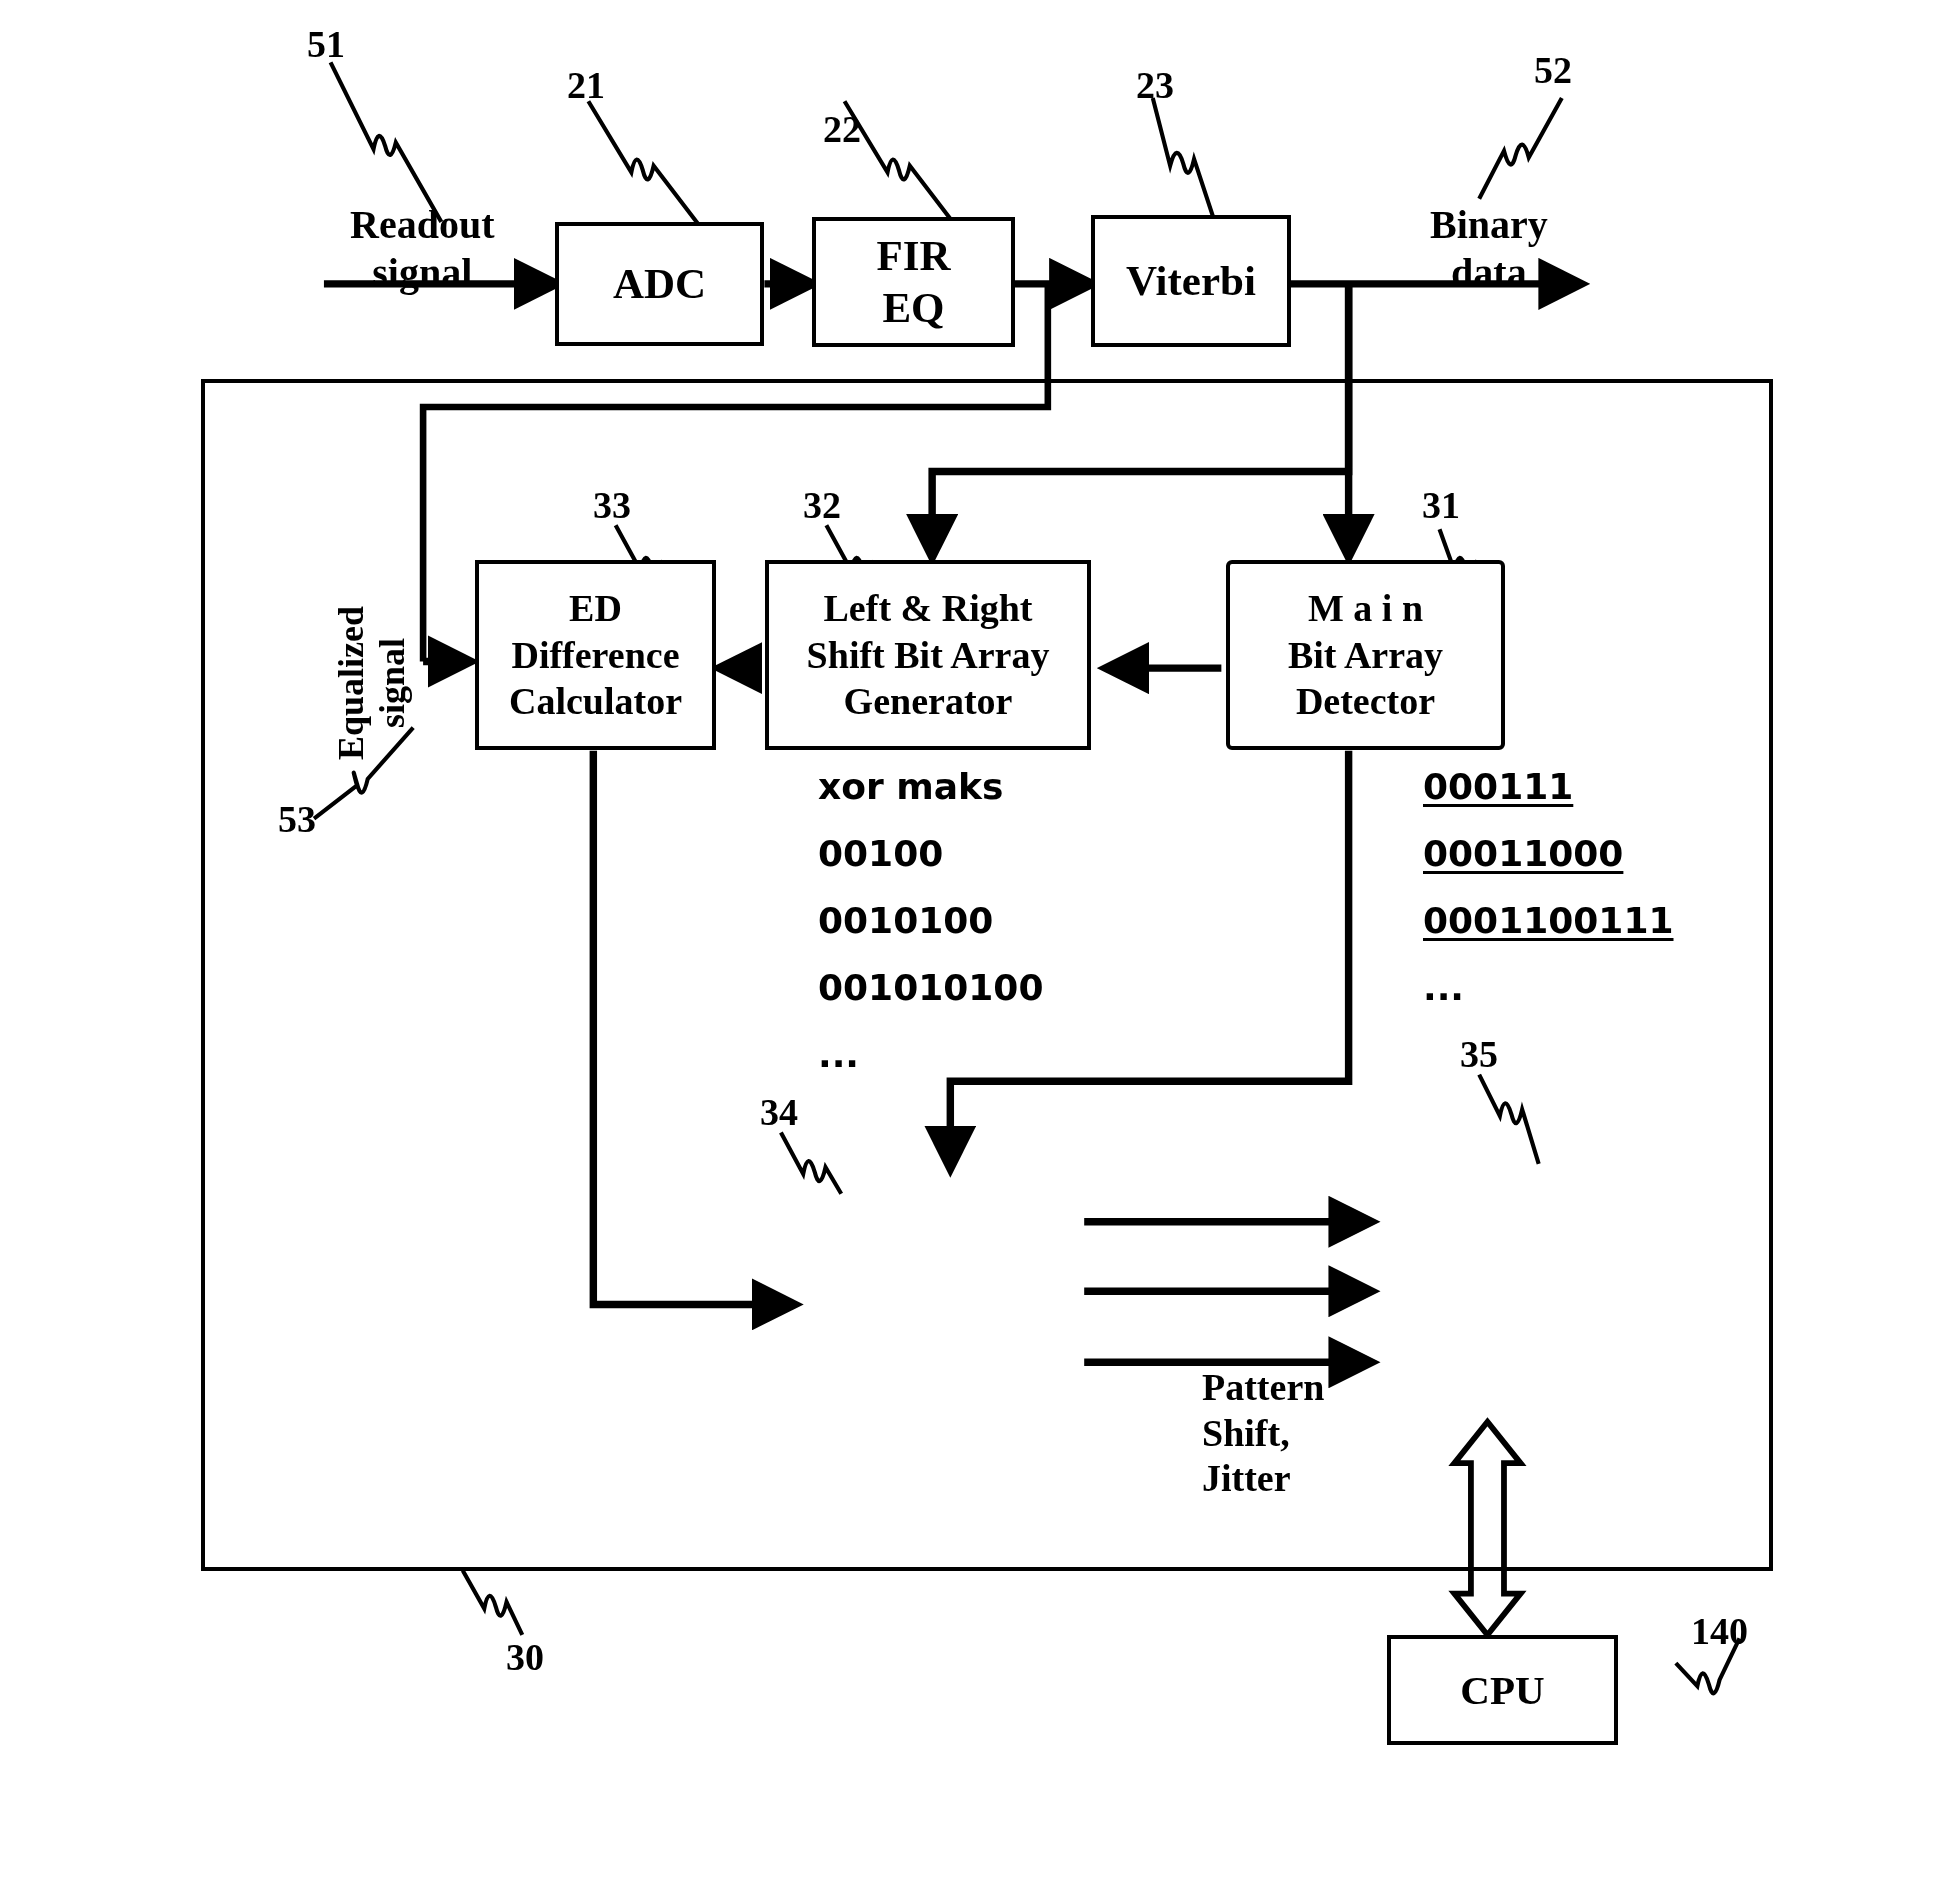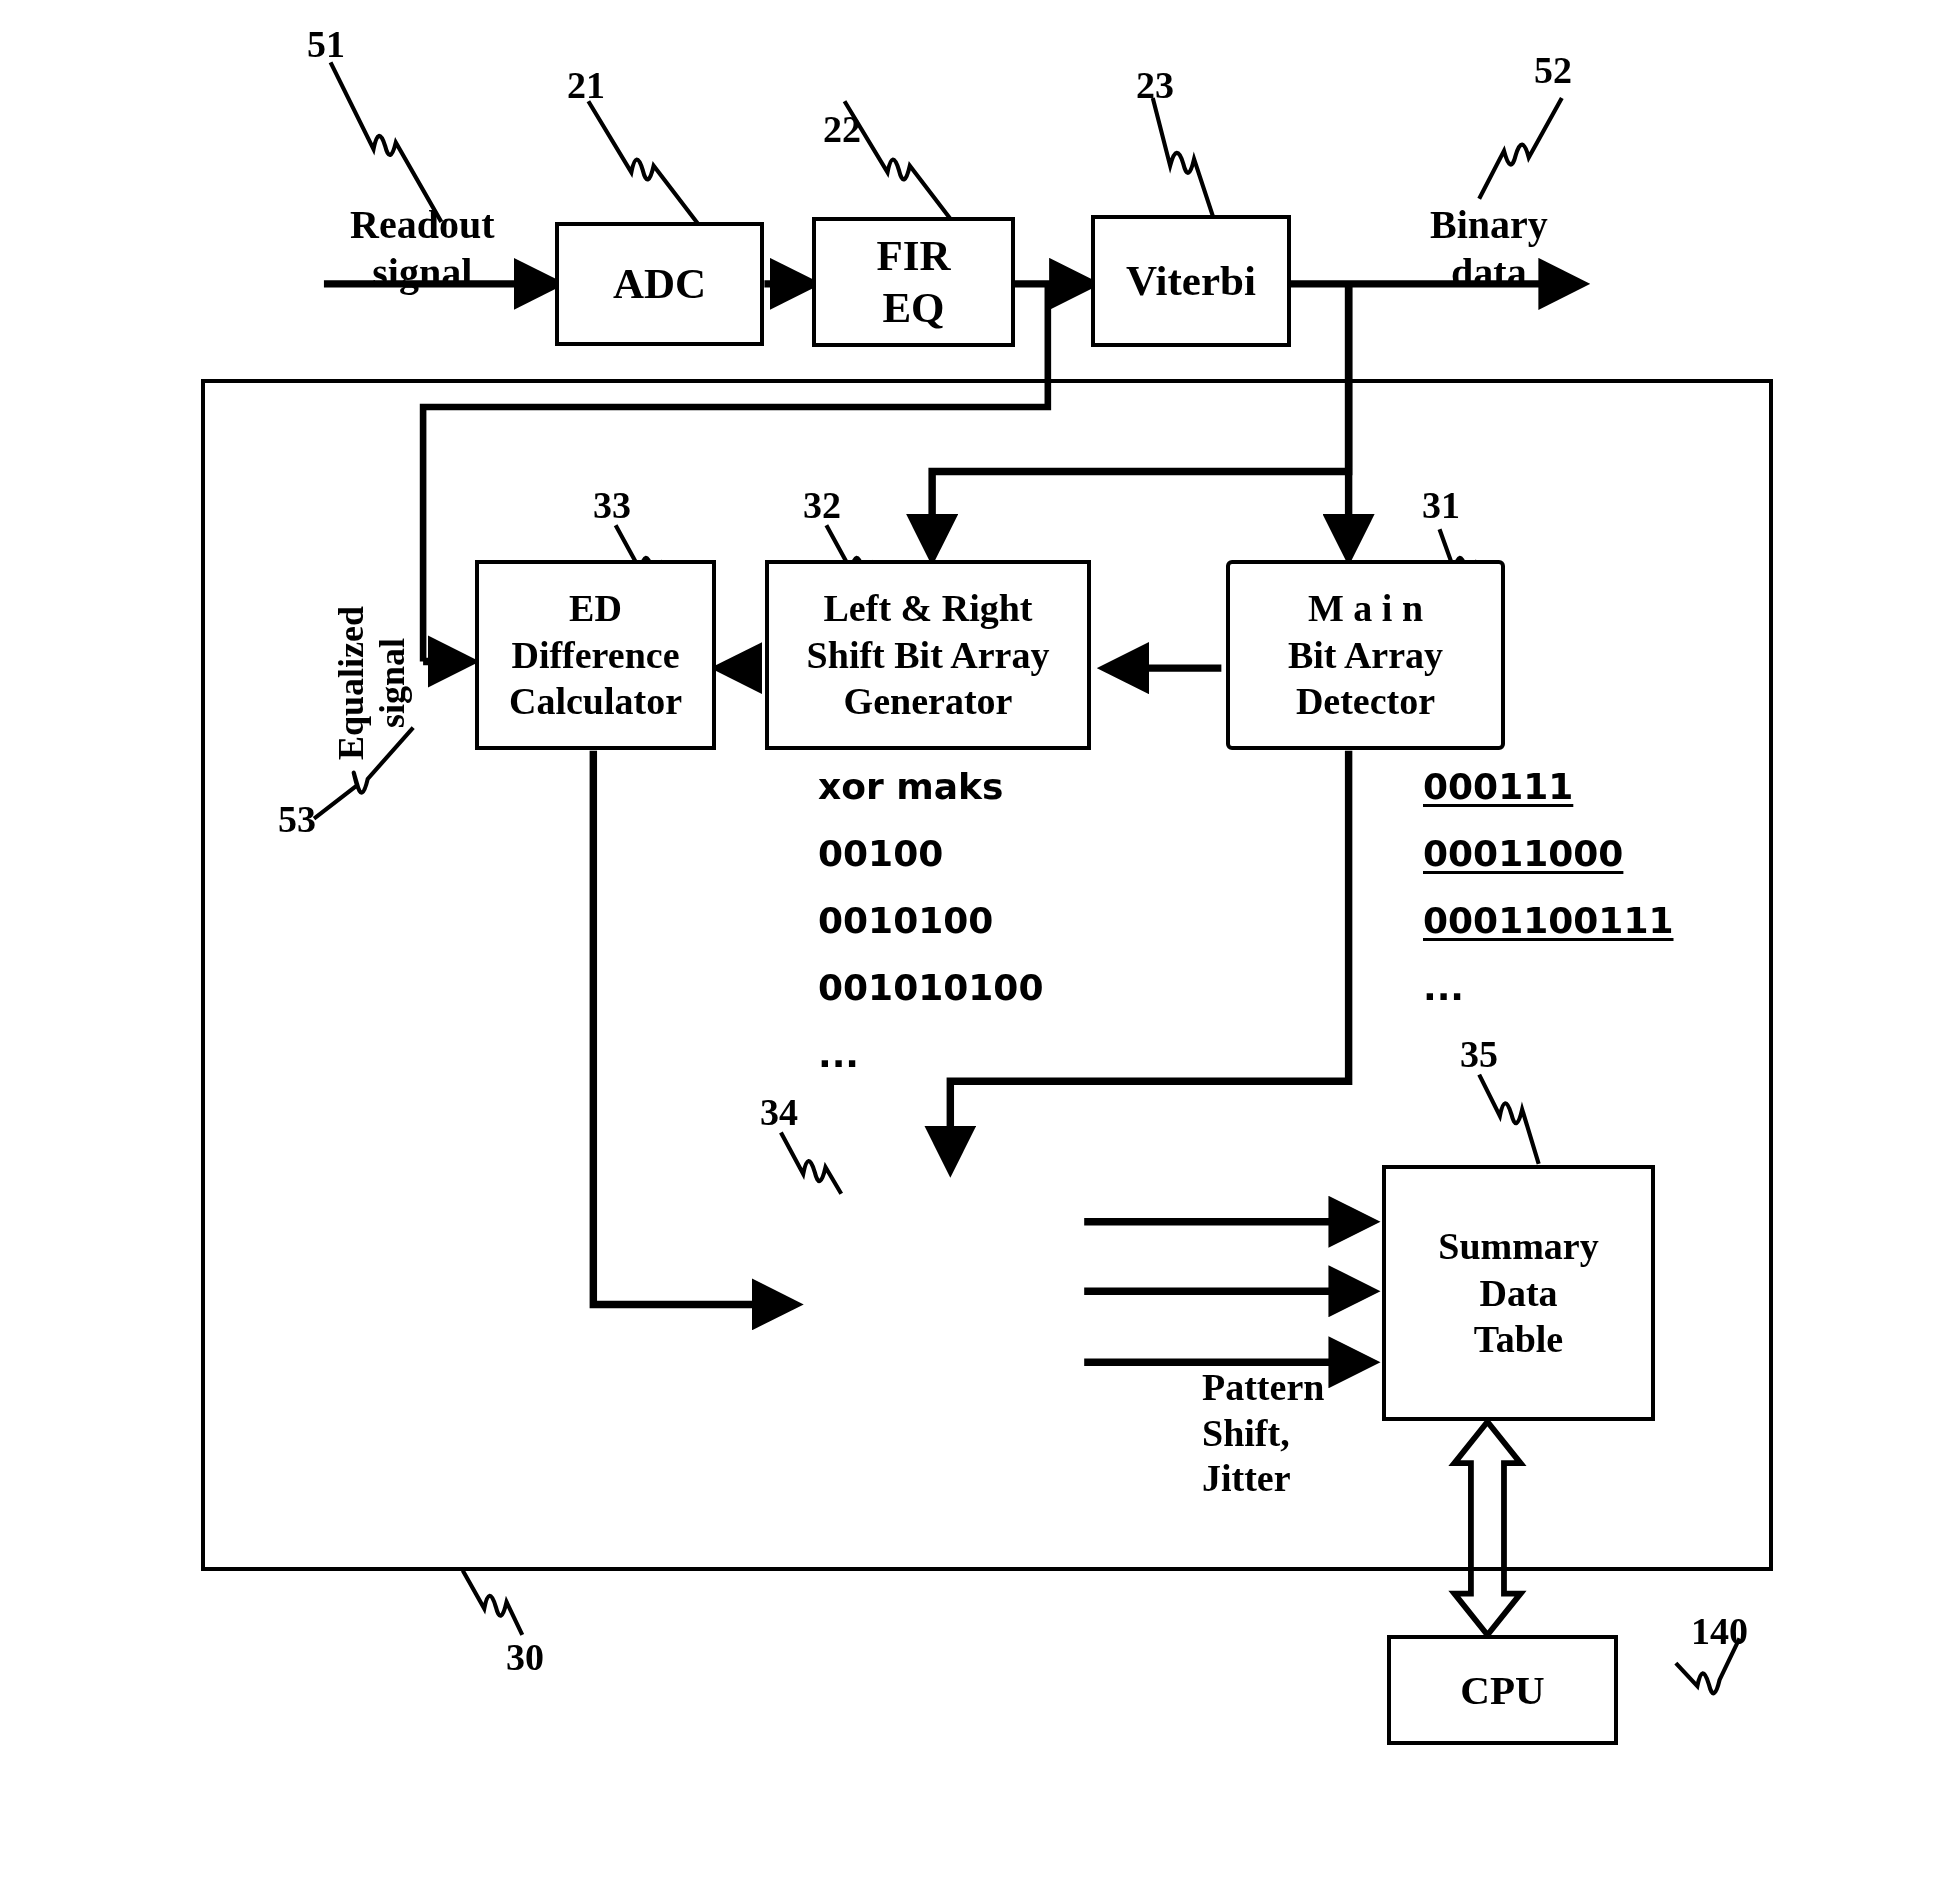--- a/index.html
+++ b/index.html
@@ -159,25 +159,20 @@
 Generator</span>
   </div>
 
   <div class="box" style="left:1226px; top:560px; width:279px; height:190px; font-size:38px; white-space:pre;border-radius:6px;">
     <span>M a i n
 Bit Array
 Detector</span>
   </div>
 
 
-  <div class="box" style="left:1382px; top:1165px; width:273px; height:256px; font-size:38px; white-space:pre;">
-    <span>Summary
-Data
-Table</span>
-  </div>
 
   <div class="box" style="left:1387px; top:1635px; width:231px; height:110px; font-size:41px;">
     <span>CPU</span>
   </div>
 
   <div class="lbl" style="left:350px; top:201px; font-size:40px; text-align:center; white-space:pre;">Readout
 signal</div>
 
   <div class="lbl" style="left:1430px; top:201px; font-size:40px; text-align:center; white-space:pre;">Binary
 data</div>

